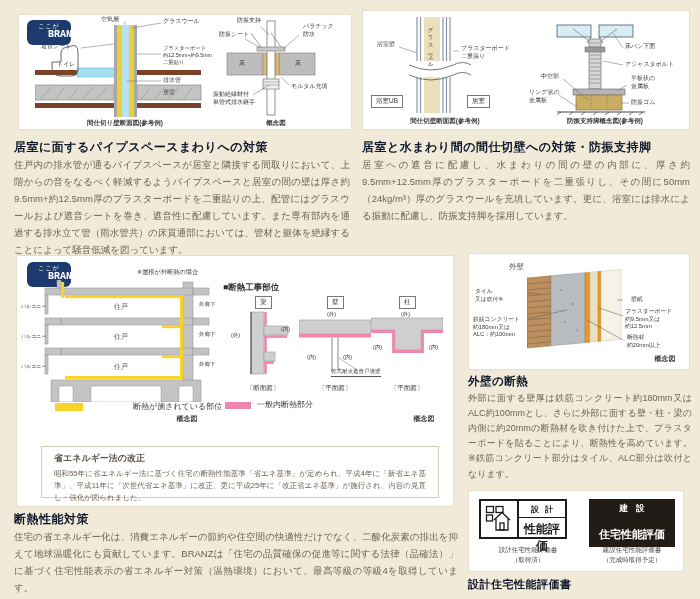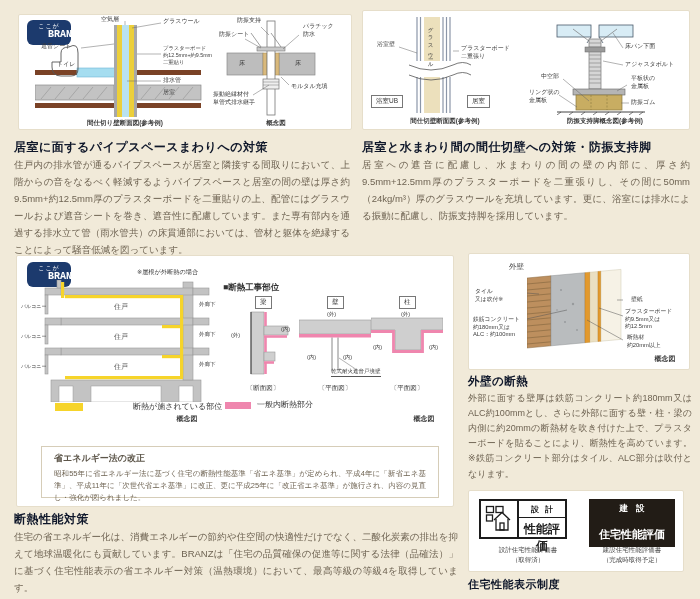--- a/index.html
+++ b/index.html
@@ -390,13 +390,13 @@
   </div>
   <div class="stamp2" style="left:120px;top:8px;width:86px;height:48px;">
     <div class="l1">建設</div>
     <div class="l2">住宅性能評価</div>
   </div>
   <div class="lbl" style="left:2px;top:54px;width:114px;text-align:center;font-size:6.5px;line-height:1.5;">設計住宅性能評価書
 （取得済）</div>
   <div class="lbl" style="left:114px;top:54px;width:98px;text-align:center;font-size:6.5px;line-height:1.5;">建設住宅性能評価書
 （完成時取得予定）</div>
 </div>
-<div class="h" style="left:468px;top:577px;font-size:11px;">住宅性能表示制度</div>
+<div class="h" style="left:468px;top:577px;font-size:11px;">設計住宅性能評価書</div>
 
 </body></html>

